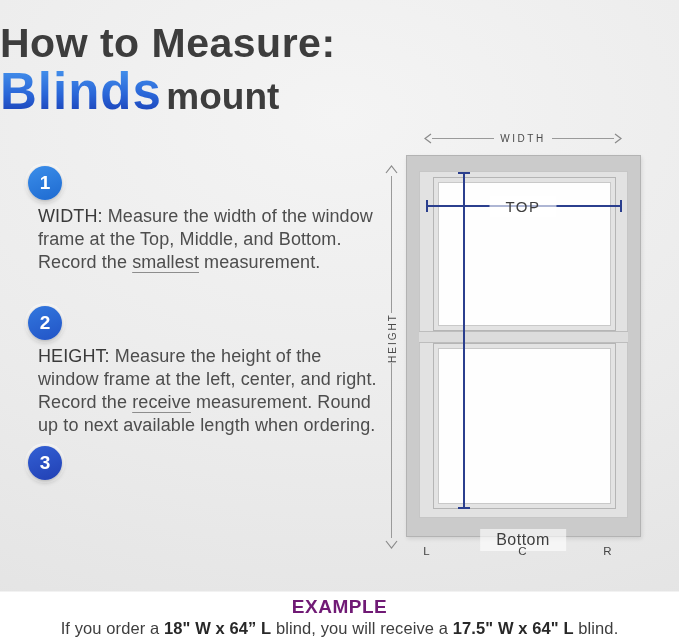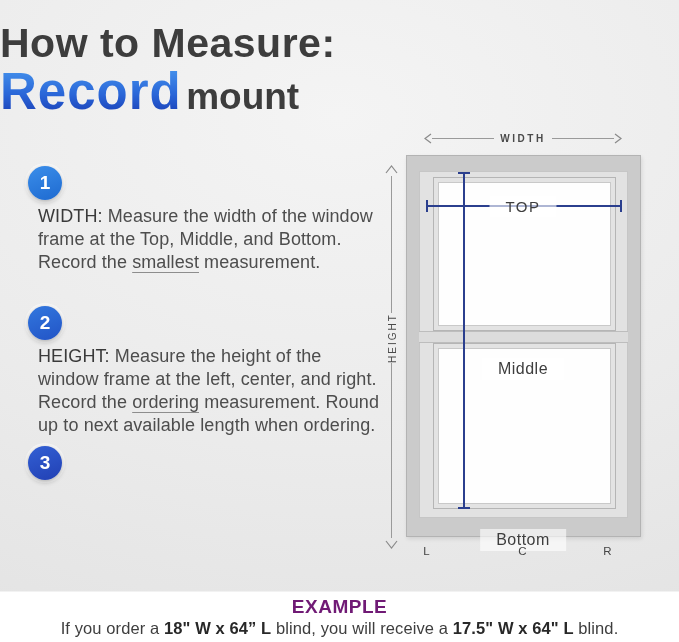--- a/index.html
+++ b/index.html
@@ -37,21 +37,21 @@
   .step-text {
     margin:5px 0 0 10px; font-size:18px; line-height:1.28; color:#4d4d4d;
     letter-spacing:0.1px;
   }
   .step-lead { font-weight:400; color:#3a3a3a; }
   .step-underline { text-decoration:underline; text-underline-offset:4px; text-decoration-thickness:1px; text-decoration-color:#8d8d8d; }
 
   
   .width-dim { position:absolute; left:424px; top:131px; width:198px; height:14px; display:flex; align-items:center; }
   .width-dim .dim-line { flex:1; height:1px; background:#9a9a9a; }
-  .dim-label-h { font-size:10px; letter-spacing:2.5px; color:#4a4a4a; margin:0 6px; font-weight:700; }
+  .dim-label-h { font-size:10px; letter-spacing:2.5px; color:#4a4a4a; margin:0 6px; font-weight:400; }
   .chev { display:block; }
 
   .height-chev-up   { position:absolute; left:385px; top:165px; }
   .height-chev-down { position:absolute; left:385px; top:540px; }
   .height-seg1 { position:absolute; left:391px; top:176px; width:1px; height:137px; background:#9a9a9a; }
   .height-seg2 { position:absolute; left:391px; top:363px; width:1px; height:175px; background:#9a9a9a; }
   .height-label {
     position:absolute; left:392px; top:338px; transform:translate(-50%,-50%) rotate(-90deg);
     font-size:10px; letter-spacing:2px; color:#4a4a4a; white-space:nowrap; font-weight:500;
   }
@@ -115,41 +115,41 @@
   .example-size { font-weight:700; color:#282828; }
 </style>
 </head>
 <body>
 
 <div class="page">
 
   <div class="title-block">
     <div class="title-line1">How to Measure:</div>
     <div class="title-line2">
-      <span class="inside-word">Record</span>
+      <span class="inside-word">Blinds</span>
       <span class="mount-word">mount</span>
     </div>
   </div>
 
   <div class="step step-1">
     <div class="step-badge">1</div>
     <p class="step-text">
       <span class="step-lead">WIDTH:</span>
       <span>Measure the width of the window frame at the Top, Middle, and Bottom. Record the</span>
       <span class="step-underline">smallest</span>
       <span>measurement.</span>
     </p>
   </div>
 
   <div class="step step-2">
     <div class="step-badge">2</div>
     <p class="step-text">
       <span class="step-lead">HEIGHT:</span>
       <span>Measure the height of the window frame at the left, center, and right. Record the</span>
-      <span class="step-underline">ordering</span>
+      <span class="step-underline">receive</span>
       <span>measurement. Round up to next available length when ordering.</span>
     </p>
   </div>
 
   <div class="step step-3">
     <div class="step-badge">3</div>
   </div>
 
   <div class="width-dim">
     <svg class="chev" width="8" height="11" viewBox="0 0 8 11">
@@ -177,21 +177,20 @@
     <div class="win-jamb"></div>
     <div class="pane pane-upper"></div>
     <div class="win-rail"></div>
     <div class="pane pane-lower"></div>
   </div>
 
   <div class="mline-v"></div>
   <div class="mline-h"></div>
 
   <div class="pane-label pane-label-top">TOP</div>
-  <div class="pane-label pane-label-middle">Middle</div>
   <div class="pane-label pane-label-bottom">Bottom</div>
 
   <div class="lcr-label lcr-l">L</div>
   <div class="lcr-label lcr-c">C</div>
   <div class="lcr-label lcr-r">R</div>
 
   <div class="example-band">
     <div class="example-heading">EXAMPLE</div>
     <div class="example-text">
       <span>If you order a</span>

